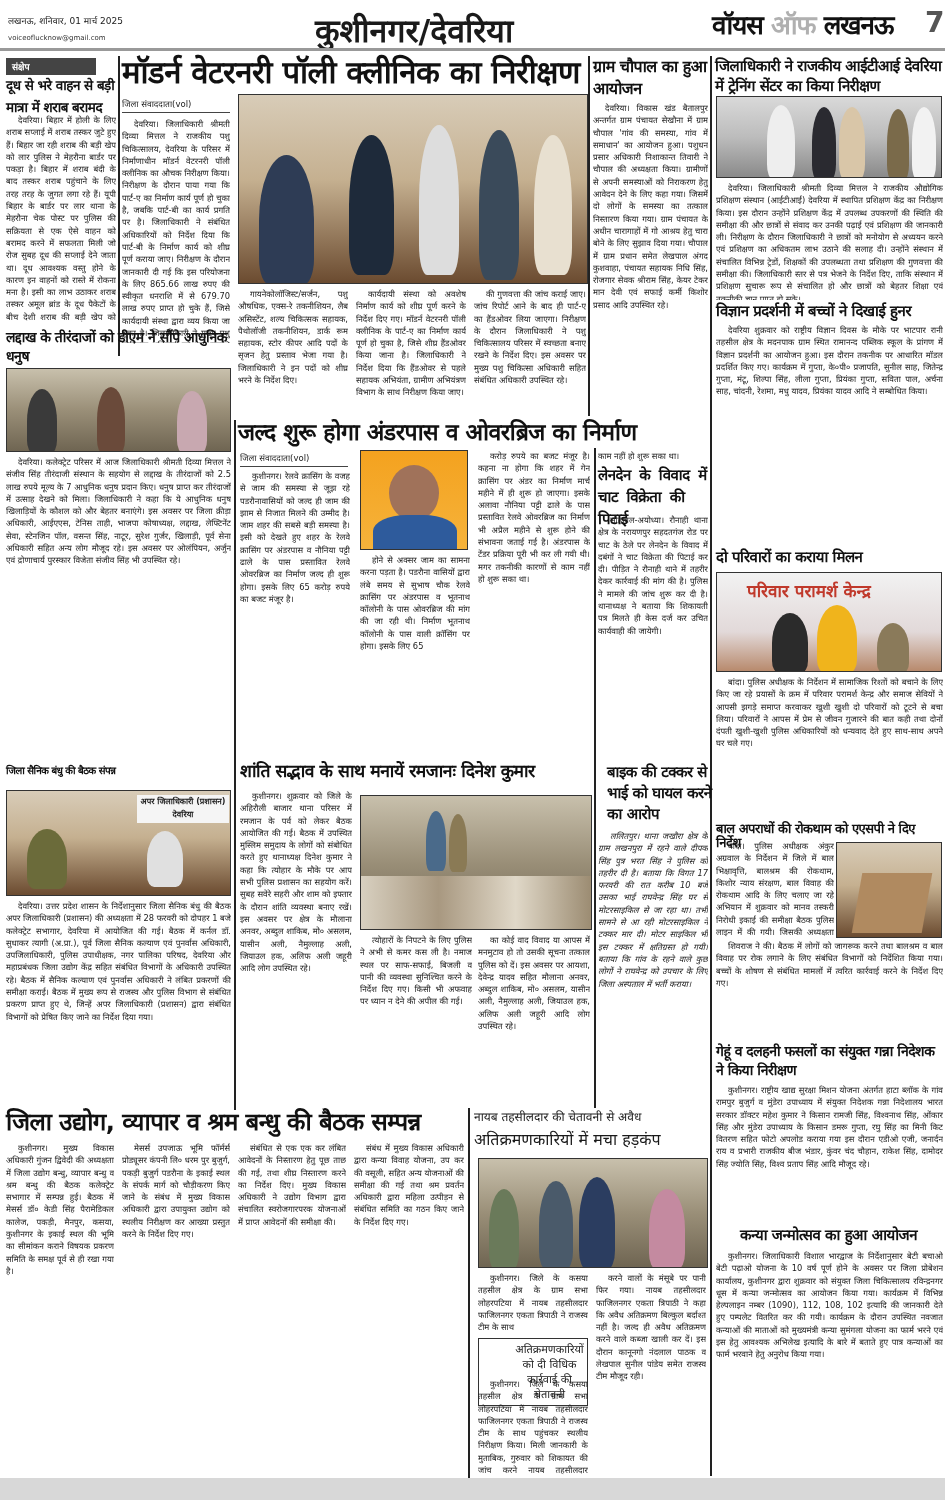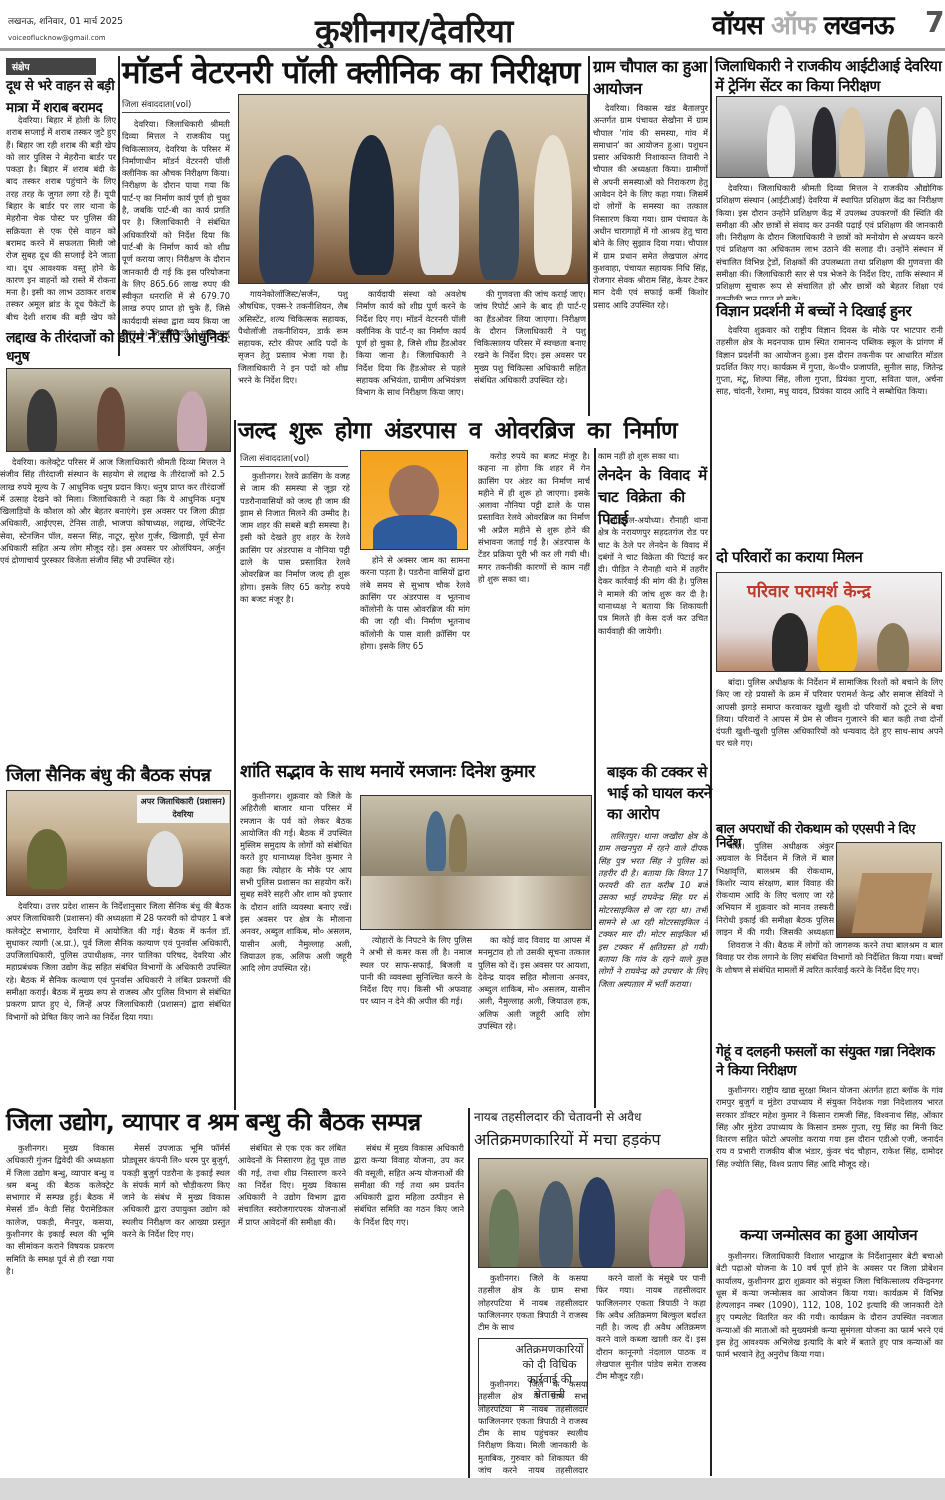--- a/index.html
+++ b/index.html
@@ -107,59 +107,59 @@
     <p>बांदा। पुलिस अधीक्षक के निर्देशन में सामाजिक रिश्तों को बचाने के लिए किए जा रहे प्रयासों के क्रम में परिवार परामर्श केन्द्र और समाज सेवियों ने आपसी झगड़े समाप्त करवाकर खुशी खुशी दो परिवारों को टूटने से बचा लिया। परिवारों ने आपस में प्रेम से जीवन गुजारने की बात कही तथा दोनों दंपती खुशी-खुशी पुलिस अधिकारियों को धन्यवाद देते हुए साथ-साथ अपने घर चले गए।</p>
   </div>
 
 <div class="abs hl-big" style="left:716px;top:822px;width:227px;font-size:13px;">बाल अपराधों की रोकथाम को एएसपी ने दिए निर्देश</div>
 <div class="abs col-text" style="left:716px;top:840px;width:118px;height:98px;">
     <p>बांदा। पुलिस अधीक्षक अंकुर अग्रवाल के निर्देशन में जिले में बाल भिक्षावृत्ति, बालश्रम की रोकथाम, किशोर न्याय संरक्षण, बाल विवाह की रोकथाम आदि के लिए चलाए जा रहे अभियान में शुक्रवार को मानव तस्करी निरोधी इकाई की समीक्षा बैठक पुलिस लाइन में की गयी। जिसकी अध्यक्षता अपर पुलिस अधीक्षक शिवराज ने की। बैठक में लोगों को जागरूक करने तथा बालश्रम व बाल विवाह रोकने के लिए निर्देश दिए गए।</p>
   </div>
 <div class="abs photo room" style="left:836px;top:842px;width:106px;height:96px;">
   <div class="abs" style="left:20px;top:30px;width:70px;height:60px;background:#b08a60;transform:skewX(-10deg);"></div>
 </div>
-<div class="abs col-text" style="left:716px;top:940px;width:227px;height:102px;font-family:Liberation Serif, serif;">
+<div class="abs col-text" style="left:716px;top:940px;width:227px;height:102px;">
     <p>शिवराज ने की। बैठक में लोगों को जागरूक करने तथा बालश्रम व बाल विवाह पर रोक लगाने के लिए संबंधित विभागों को निर्देशित किया गया। बच्चों के शोषण से संबंधित मामलों में त्वरित कार्रवाई करने के निर्देश दिए गए।</p>
   </div>
 
 <div class="abs hl-big" style="left:716px;top:1042px;width:227px;font-size:14px;line-height:19px;">गेहूं व दलहनी फसलों का संयुक्त गन्ना निदेशक ने किया निरीक्षण</div>
 <div class="abs col-text" style="left:716px;top:1084px;width:227px;height:134px;">
     <p>कुशीनगर। राष्ट्रीय खाद्य सुरक्षा मिशन योजना अंतर्गत हाटा ब्लॉक के गांव रामपुर बुजुर्ग व मुंडेरा उपाध्याय में संयुक्त निदेशक गन्ना निदेशालय भारत सरकार डॉक्टर महेश कुमार ने किसान रामजी सिंह, विश्वनाथ सिंह, ओंकार सिंह और मुंडेरा उपाध्याय के किसान डमरू गुप्ता, रघु सिंह का मिनी किट वितरण सहित फोटो अपलोड कराया गया इस दौरान एडीओ एजी, जनार्दन राय व प्रभारी राजकीय बीज भंडार, कुंवर चंद चौहान, राकेश सिंह, दामोदर सिंह ज्योति सिंह, विश्व प्रताप सिंह आदि मौजूद रहे।</p>
   </div>
 
 <div class="abs hl-big" style="left:716px;top:1228px;width:227px;font-size:15px;margin-left:24px;">कन्या जन्मोत्सव का हुआ आयोजन</div>
 <div class="abs col-text" style="left:716px;top:1250px;width:227px;height:210px;">
     <p>कुशीनगर। जिलाधिकारी विशाल भारद्वाज के निर्देशानुसार बेटी बचाओ बेटी पढ़ाओ योजना के 10 वर्ष पूर्ण होने के अवसर पर जिला प्रोबेशन कार्यालय, कुशीनगर द्वारा शुक्रवार को संयुक्त जिला चिकित्सालय रविन्द्रनगर धूस में कन्या जन्मोत्सव का आयोजन किया गया। कार्यक्रम में विभिन्न हेल्पलाइन नम्बर (1090), 112, 108, 102 इत्यादि की जानकारी देते हुए पम्पलेट वितरित कर की गयी। कार्यक्रम के दौरान उपस्थित नवजात कन्याओं की माताओं को मुख्यमंत्री कन्या सुमंगला योजना का फार्म भरने एवं इस हेतु आवश्यक अभिलेख इत्यादि के बारे में बताते हुए पात्र कन्याओं का फार्म भरवाने हेतु अनुरोध किया गया।</p>
   </div>
 
 <div class="abs hl-big" style="left:6px;top:328px;width:225px;font-size:14px;line-height:19px;">लद्दाख के तीरंदाजों को डीएम ने सौंपे आधुनिक धनुष</div>
 <div class="abs photo outdoor" style="left:6px;top:368px;width:225px;height:84px;">
   <div class="person" style="left:20px;top:20px;width:30px;height:64px;background:#3a3a3a;"></div>
   <div class="person" style="left:90px;top:18px;width:28px;height:66px;background:#6a4a3a;"></div>
   <div class="person" style="left:170px;top:22px;width:30px;height:62px;background:#c8a8b0;"></div>
 </div>
-<div class="abs col-text" style="left:0;top:456px;width:225px;height:300px;">
+<div class="abs col-text" style="left:6px;top:456px;width:225px;height:300px;">
     <p>देवरिया। कलेक्ट्रेट परिसर में आज जिलाधिकारी श्रीमती दिव्या मित्तल ने संजीव सिंह तीरंदाजी संस्थान के सहयोग से लद्दाख के तीरंदाजों को 2.5 लाख रुपये मूल्य के 7 आधुनिक धनुष प्रदान किए। धनुष प्राप्त कर तीरंदाजों में उत्साह देखने को मिला। जिलाधिकारी ने कहा कि ये आधुनिक धनुष खिलाड़ियों के कौशल को और बेहतर बनाएंगे। इस अवसर पर जिला क्रीड़ा अधिकारी, आईएएस, टेनिस ताही, भाजपा कोषाध्यक्ष, लद्दाख, लेफ्टिनेंट सेवा, स्टेनजिन पॉल, वसन्त सिंह, नाटूर, सुरेश गुर्जर, खिलाड़ी, पूर्व सेना अधिकारी सहित अन्य लोग मौजूद रहे। इस अवसर पर ओलंपियन, अर्जुन एवं द्रोणाचार्य पुरस्कार विजेता संजीव सिंह भी उपस्थित रहे।</p>
   </div>
 <div class="abs vline" style="left:234px;top:420px;height:690px;"></div>
 
-<div class="abs hl-big" style="left:6px;top:766px;width:225px;font-size:18px;">जिला सैनिक बंधु की बैठक संपन्न</div>
+<div class="abs hl-big" style="left:6px;top:766px;width:225px;font-size:10px;">जिला सैनिक बंधु की बैठक संपन्न</div>
 <div class="abs photo room" style="left:6px;top:790px;width:225px;height:106px;">
   <div class="abs" style="left:130px;top:4px;width:92px;height:28px;background:#f5f5f5;font-size:8px;font-weight:bold;text-align:center;line-height:13px;color:#222;">
     <div>अपर जिलाधिकारी (प्रशासन)</div>
     <div>देवरिया</div>
   </div>
   <div class="person" style="left:20px;top:38px;width:40px;height:60px;background:#6b6b3a;"></div>
   <div class="person" style="left:140px;top:40px;width:36px;height:56px;background:#e0e0e0;"></div>
 </div>
 <div class="abs col-text" style="left:6px;top:900px;width:225px;height:210px;">
     <p>देवरिया। उत्तर प्रदेश शासन के निर्देशानुसार जिला सैनिक बंधु की बैठक अपर जिलाधिकारी (प्रशासन) की अध्यक्षता में 28 फरवरी को दोपहर 1 बजे कलेक्ट्रेट सभागार, देवरिया में आयोजित की गई। बैठक में कर्नल डॉ. सुधाकर त्यागी (अ.प्रा.), पूर्व जिला सैनिक कल्याण एवं पुनर्वास अधिकारी, उपजिलाधिकारी, पुलिस उपाधीक्षक, नगर पालिका परिषद, देवरिया और महाप्रबंधक जिला उद्योग केंद्र सहित संबंधित विभागों के अधिकारी उपस्थित रहे। बैठक में सैनिक कल्याण एवं पुनर्वास अधिकारी ने लंबित प्रकरणों की समीक्षा कराई। बैठक में मुख्य रूप से राजस्व और पुलिस विभाग से संबंधित प्रकरण प्राप्त हुए थे, जिन्हें अपर जिलाधिकारी (प्रशासन) द्वारा संबंधित विभागों को प्रेषित किए जाने का निर्देश दिया गया।</p>
   </div>
 
-<div class="abs hl-big" style="left:238px;top:420px;width:470px;font-size:23px;font-family:Liberation Mono, monospace;">जल्द शुरू होगा अंडरपास व ओवरब्रिज का निर्माण</div>
+<div class="abs hl-big" style="left:238px;top:420px;width:470px;font-size:23px;">जल्द शुरू होगा अंडरपास व ओवरब्रिज का निर्माण</div>
 <div class="abs byline" style="left:240px;top:452px;width:108px;">जिला संवाददाता(vol)</div>
 <div class="abs col-text" style="left:240px;top:470px;width:110px;height:285px;">
     <p>कुशीनगर। रेलवे क्रासिंग के वजह से जाम की समस्या से जूझ रहे पडरौनावासियों को जल्द ही जाम की झाम से निजात मिलने की उम्मीद है। जाम शहर की सबसे बड़ी समस्या है। इसी को देखते हुए शहर के रेलवे क्रासिंग पर अंडरपास व नौनिया पट्टी ढाले के पास प्रस्तावित रेलवे ओवरब्रिज का निर्माण जल्द ही शुरू होगा। इसके लिए 65 करोड़ रुपये का बजट मंजूर है।</p>
   </div>
 <div class="abs photo portrait" style="left:360px;top:450px;width:108px;height:100px;">
   <div class="abs" style="left:28px;top:14px;width:50px;height:56px;border-radius:50%;background:#a0725a;"></div>
   <div class="abs" style="left:12px;top:64px;width:84px;height:40px;border-radius:40% 40% 0 0;background:#2e5b9c;"></div>
 </div>
 <div class="abs col-text" style="left:360px;top:554px;width:110px;height:200px;">
     <p>होने से अक्सर जाम का सामना करना पड़ता है। पडरौना वासियों द्वारा लंबे समय से सुभाष चौक रेलवे क्रासिंग पर अंडरपास व भूतनाथ कॉलोनी के पास ओवरब्रिज की मांग की जा रही थी। निर्माण भूतनाथ कॉलोनी के पास वाली क्रॉसिंग पर होगा। इसके लिए 65</p>

